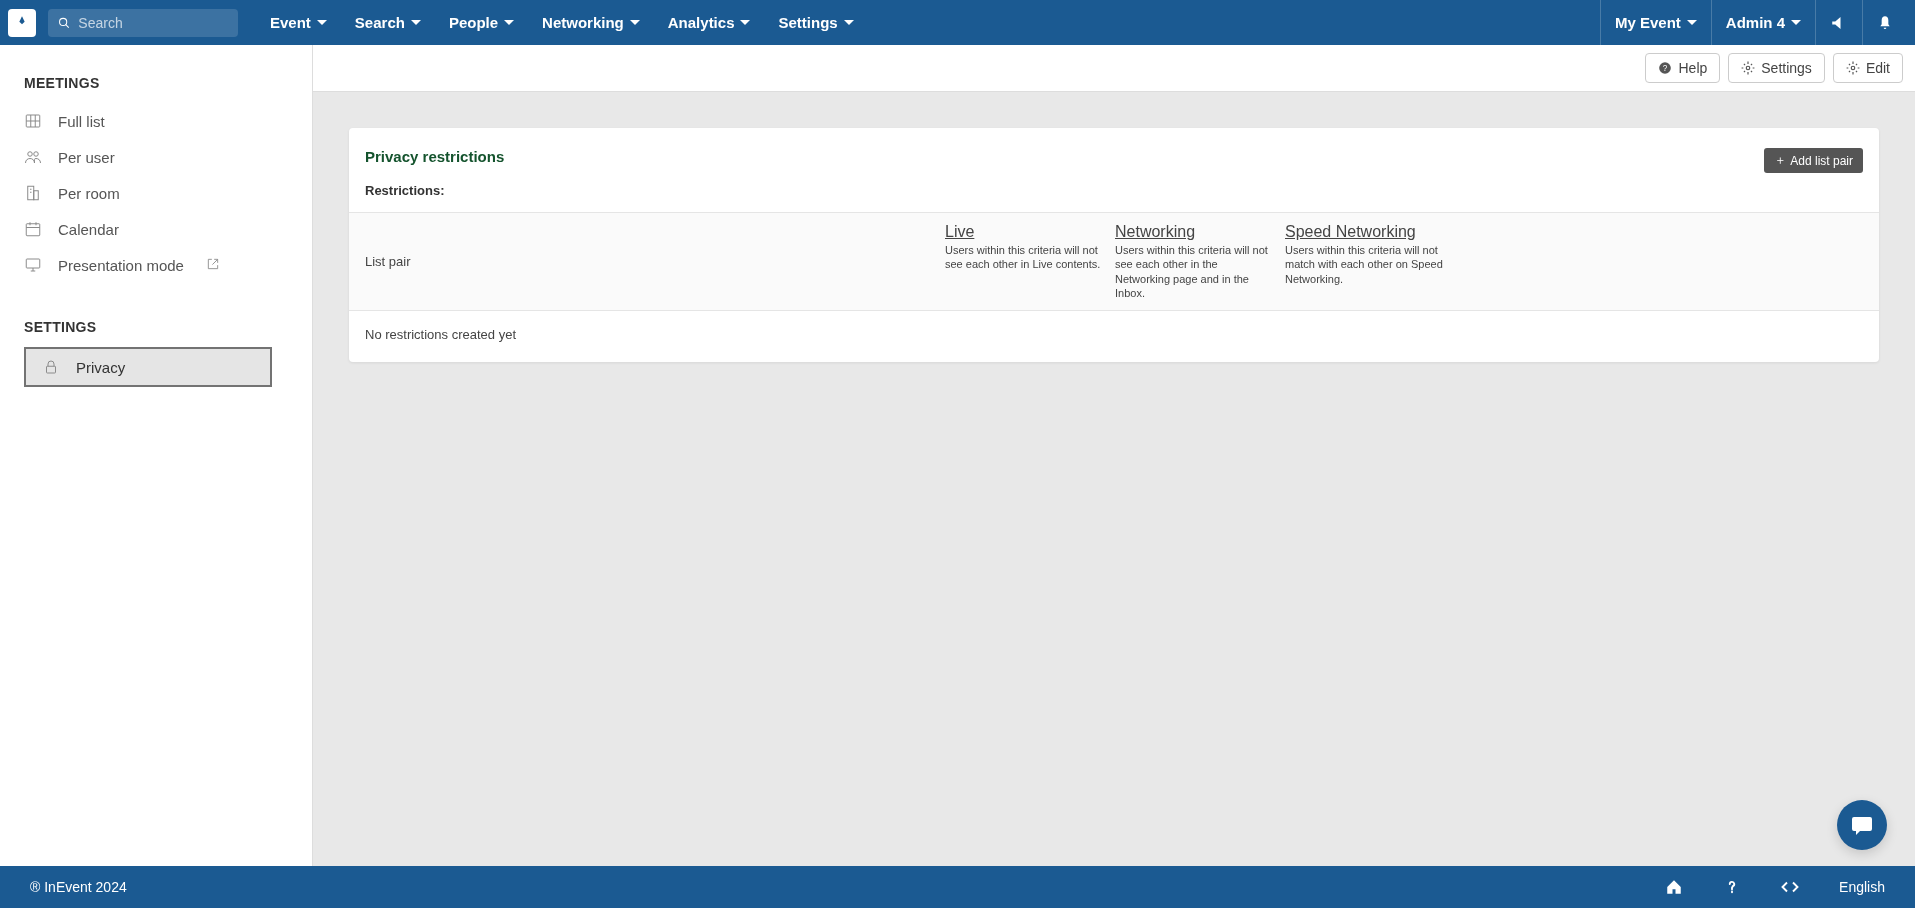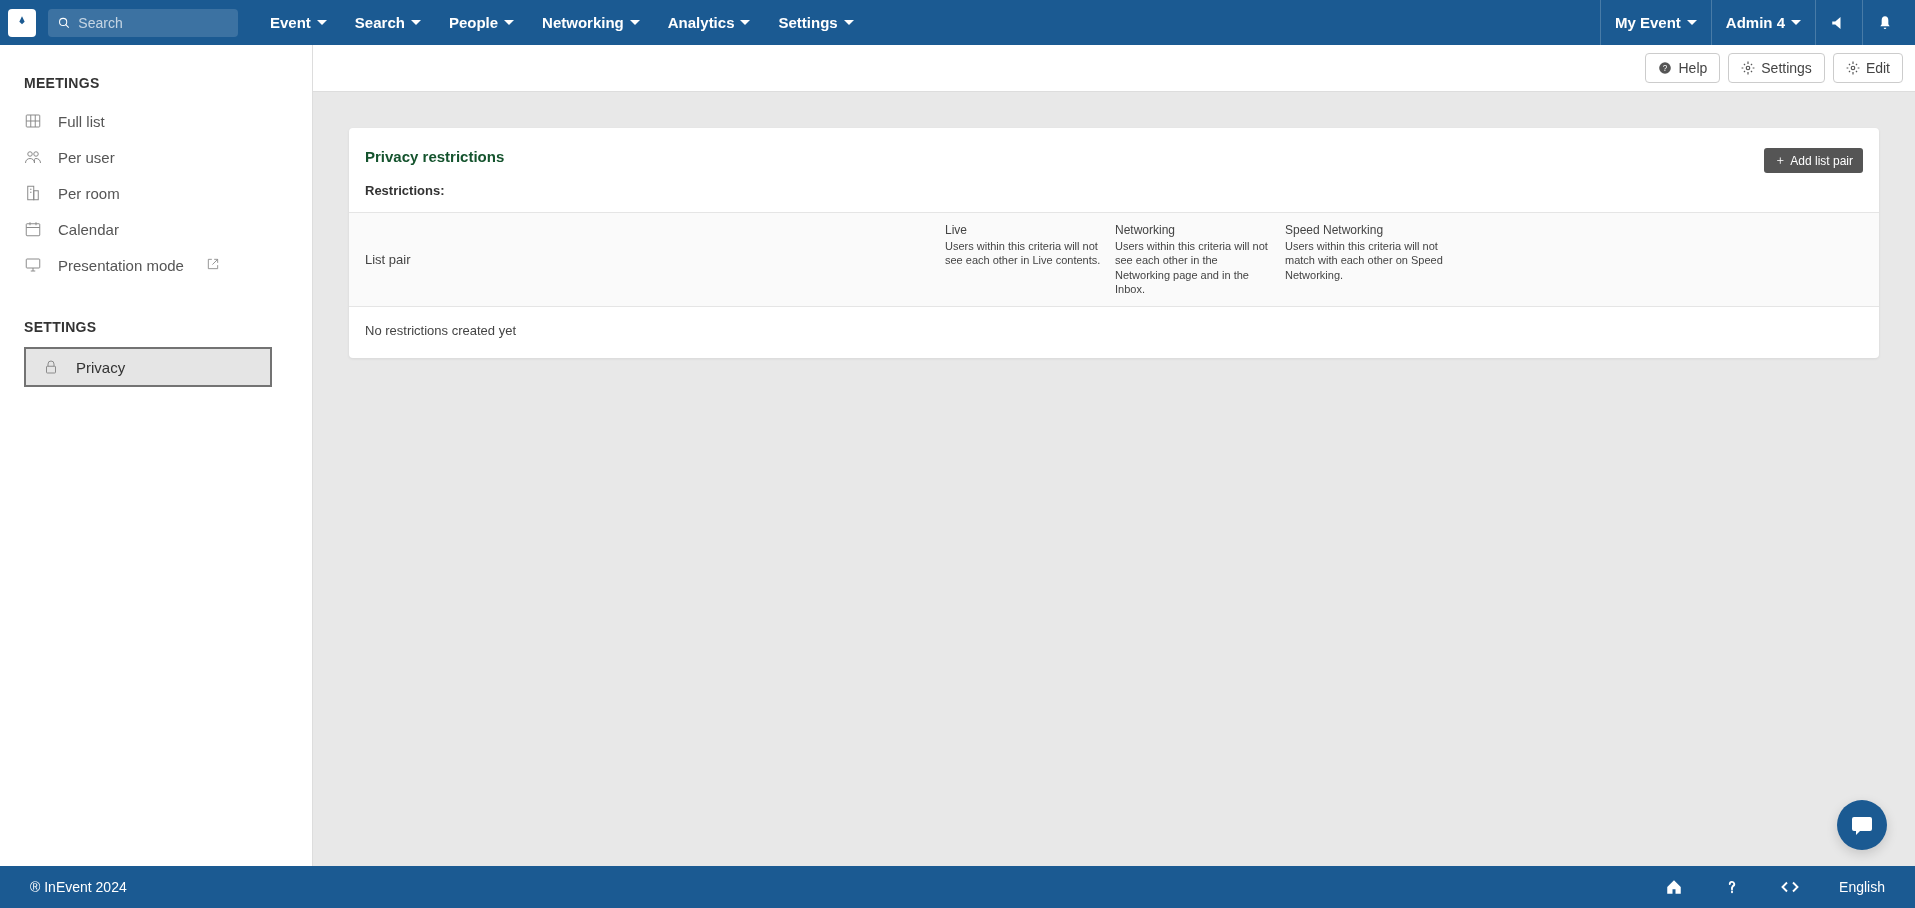--- a/index.html
+++ b/index.html
@@ -243,21 +243,22 @@
   display: flex;
   align-items: center;
 }
 .col-restriction {
   width: 170px;
   font-size: 12px;
   color: #444;
   padding-right: 12px;
 }
 .col-restriction .col-title {
-  font-size: 12px;
+  text-decoration: underline;
+  font-size: 16px;
   display: block;
   margin-bottom: 2px;
 }
 .col-restriction .col-desc {
   font-size: 11px;
   line-height: 1.3;
 }
 .empty-row {
   padding: 16px 16px 20px;
   font-size: 13px;

